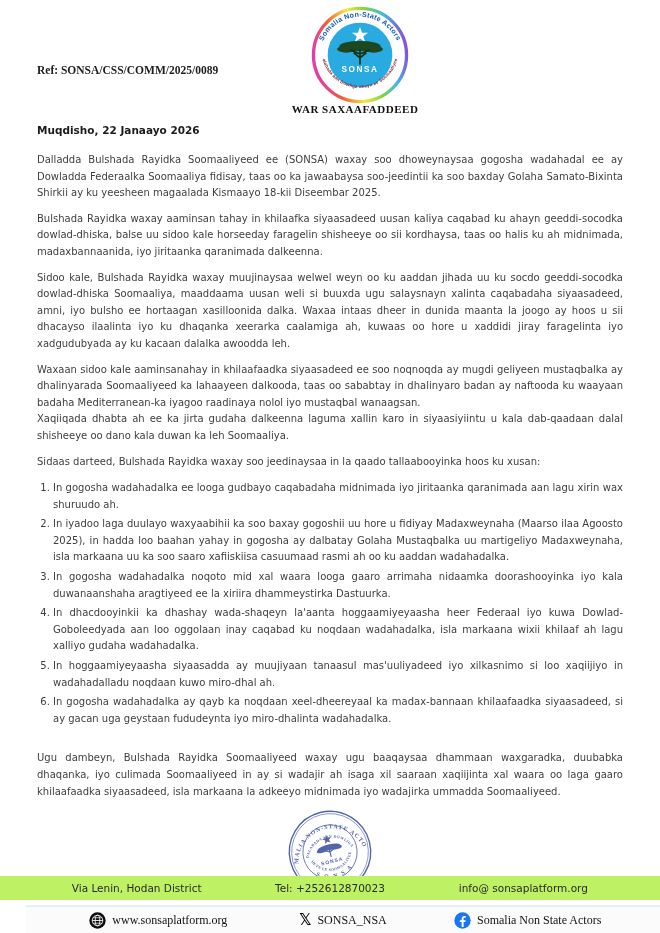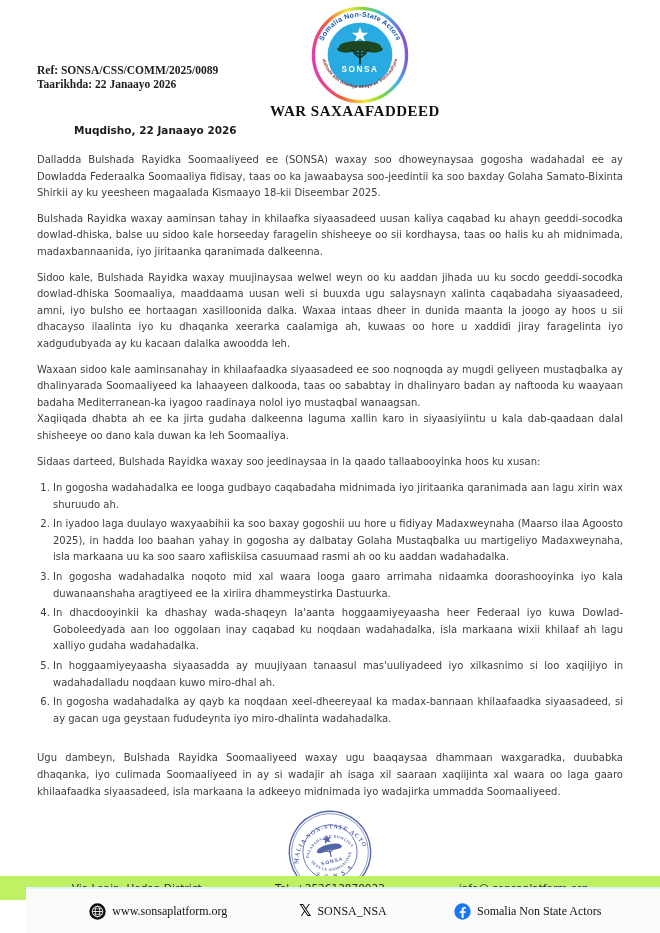--- a/index.html
+++ b/index.html
@@ -6,41 +6,41 @@
   .page{position:relative;width:660px;height:933px;background:#ffffff;overflow:hidden;
         font-family:"DejaVu Sans",sans-serif;}
   .content{position:relative;padding:0 37px;}
 
   
   .header{position:relative;height:152px;}
   .logo{position:absolute;top:6px;left:274px;width:98px;height:98px;}
   .ref-block{position:absolute;left:0;top:64px;font-family:"Liberation Serif",serif;
              font-weight:bold;font-size:11.5px;line-height:1.2;color:#1d1d1d;}
   .doc-title{position:absolute;left:25px;top:103px;width:100%;text-align:center;
-             font-family:"Liberation Serif",serif;font-weight:bold;font-size:15px;
+             font-family:"Liberation Serif",serif;font-weight:bold;font-size:11px;
              letter-spacing:.5px;color:#111;}
-  .place-date{position:absolute;left:0;top:124px;font-weight:bold;font-size:10.5px;color:#1b1b1b;margin-left:37px;}
+  .place-date{position:absolute;left:0;top:124px;font-weight:bold;font-size:10.5px;color:#1b1b1b;}
 
   
   .doc-body{font-size:10px;line-height:1.66;color:#3e3e3e;text-align:justify;}
   .doc-body p{margin:0 0 9px 0;}
   .doc-body p.nogap{margin-bottom:0;}
   .doc-body p.tight{margin-top:0;}
   .doc-body ol{margin:10px 0 23px 0;padding-left:16px;}
   .doc-body ol li{margin-bottom:3px;}
 
   
   .stamp-row{text-align:center;height:88px;margin-top:2px;}
   .stamp{width:86px;height:86px;opacity:.82;transform:rotate(-14deg);display:inline-block;}
 
   
   .contact-bar{position:absolute;left:0;right:0;bottom:33px;height:24px;background:#bef264;
                display:flex;align-items:center;padding:0 40px;box-sizing:border-box;}
   .contact-bar .cell{flex:1;text-align:center;font-size:10.5px;color:#2a2a2a;}
-  .footer-bar{position:absolute;left:0;right:0;bottom:0;height:46px;background:#fbfbfb;
+  .footer-bar{position:absolute;left:0;right:0;bottom:0;height:28px;background:#fbfbfb;
               border-top:2px solid #dff1fb;display:flex;align-items:center;
               padding:0 40px;box-sizing:border-box;margin-left:26px;}
   .footer-bar .cell{flex:1;display:flex;align-items:center;justify-content:center;gap:6px;
                     font-family:"Liberation Serif",serif;font-size:12px;color:#121212;}
   .icon16{width:17px;height:17px;flex:0 0 auto;}
   .x-glyph{font-family:"DejaVu Sans",sans-serif;font-weight:bold;font-size:15px;color:#000;}
 </style>
 </head>
 <body>
 
@@ -75,21 +75,20 @@
           <ellipse cx="50" cy="41" rx="21" ry="5.2" fill="#1c4721"></ellipse>
           <ellipse cx="36" cy="44" rx="9.5" ry="3.6" fill="#1c4721"></ellipse>
           <ellipse cx="64" cy="44" rx="9.5" ry="3.6" fill="#1c4721"></ellipse>
           <path d="M50 45 L50 59 M50 49 L41 45 M50 49 L59 45 M50 53 L44 48 M50 53 L56 48" stroke="#143318" stroke-width="1.8" fill="none" stroke-linecap="round"></path>
         </g>
         <text x="50" y="67.5" text-anchor="middle" font-family="Liberation Sans,sans-serif" font-size="8.4" font-weight="bold" fill="#ffffff" letter-spacing="1.6">SONSA</text>
       </svg>
 
       <div class="ref-block">
         <div>Ref: SONSA/CSS/COMM/2025/0089</div>
-        <div>Taarikhda: 22 Janaayo 2026</div>
       </div>
 
       <div class="doc-title">WAR SAXAAFADDEED</div>
       <div class="place-date">Muqdisho, 22 Janaayo 2026</div>
     </div>
 
     <div class="doc-body">
       <p>Dalladda Bulshada Rayidka Soomaaliyeed ee (SONSA) waxay soo dhoweynaysaa gogosha wadahadal ee ay Dowladda Federaalka Soomaaliya fidisay, taas oo ka jawaabaysa soo-jeedintii ka soo baxday Golaha Samato-Bixinta Shirkii ay ku yeesheen magaalada Kismaayo 18-kii Diseembar 2025.</p>
       <p>Bulshada Rayidka waxay aaminsan tahay in khilaafka siyaasadeed uusan kaliya caqabad ku ahayn geeddi-socodka dowlad-dhiska, balse uu sidoo kale horseeday faragelin shisheeye oo sii kordhaysa, taas oo halis ku ah midnimada, madaxbannaanida, iyo jiritaanka qaranimada dalkeenna.</p>
       <p>Sidoo kale, Bulshada Rayidka waxay muujinaysaa welwel weyn oo ku aaddan jihada uu ku socdo geeddi-socodka dowlad-dhiska Soomaaliya, maaddaama uusan weli si buuxda ugu salaysnayn xalinta caqabadaha siyaasadeed, amni, iyo bulsho ee hortaagan xasilloonida dalka. Waxaa intaas dheer in dunida maanta la joogo ay hoos u sii dhacayso ilaalinta iyo ku dhaqanka xeerarka caalamiga ah, kuwaas oo hore u xaddidi jiray faragelinta iyo xadgudubyada ay ku kacaan dalalka awoodda leh.</p>

